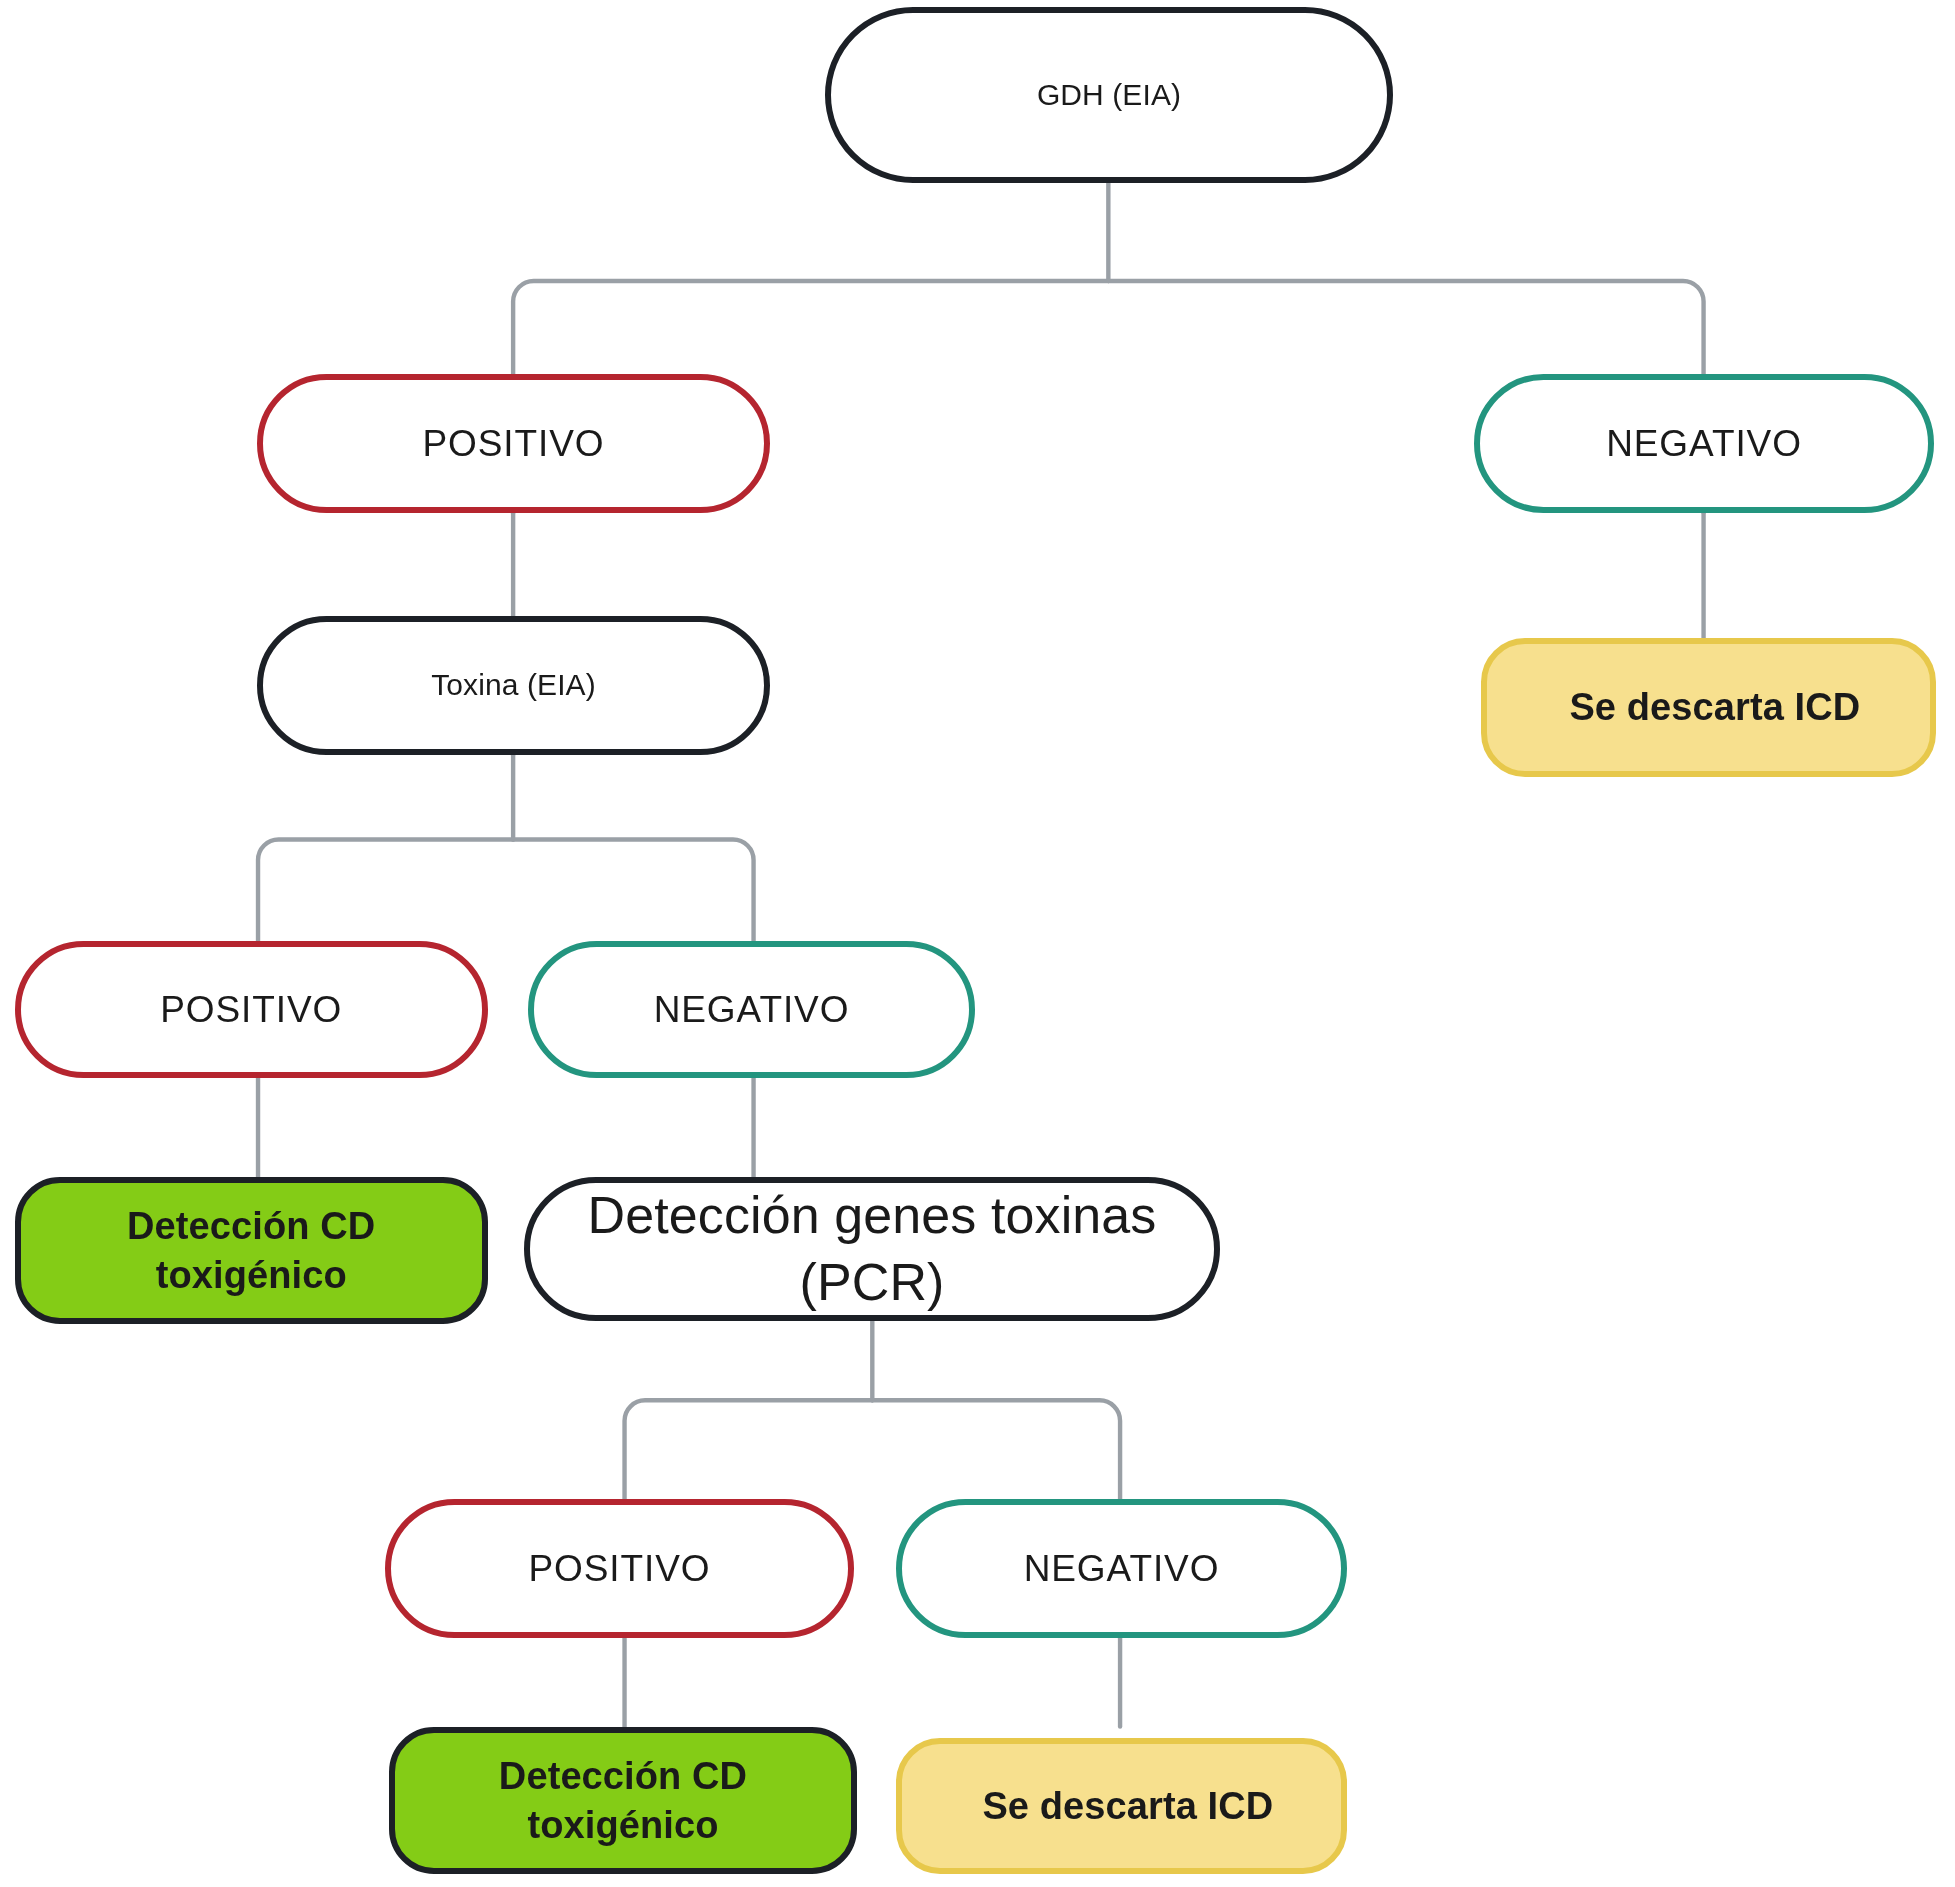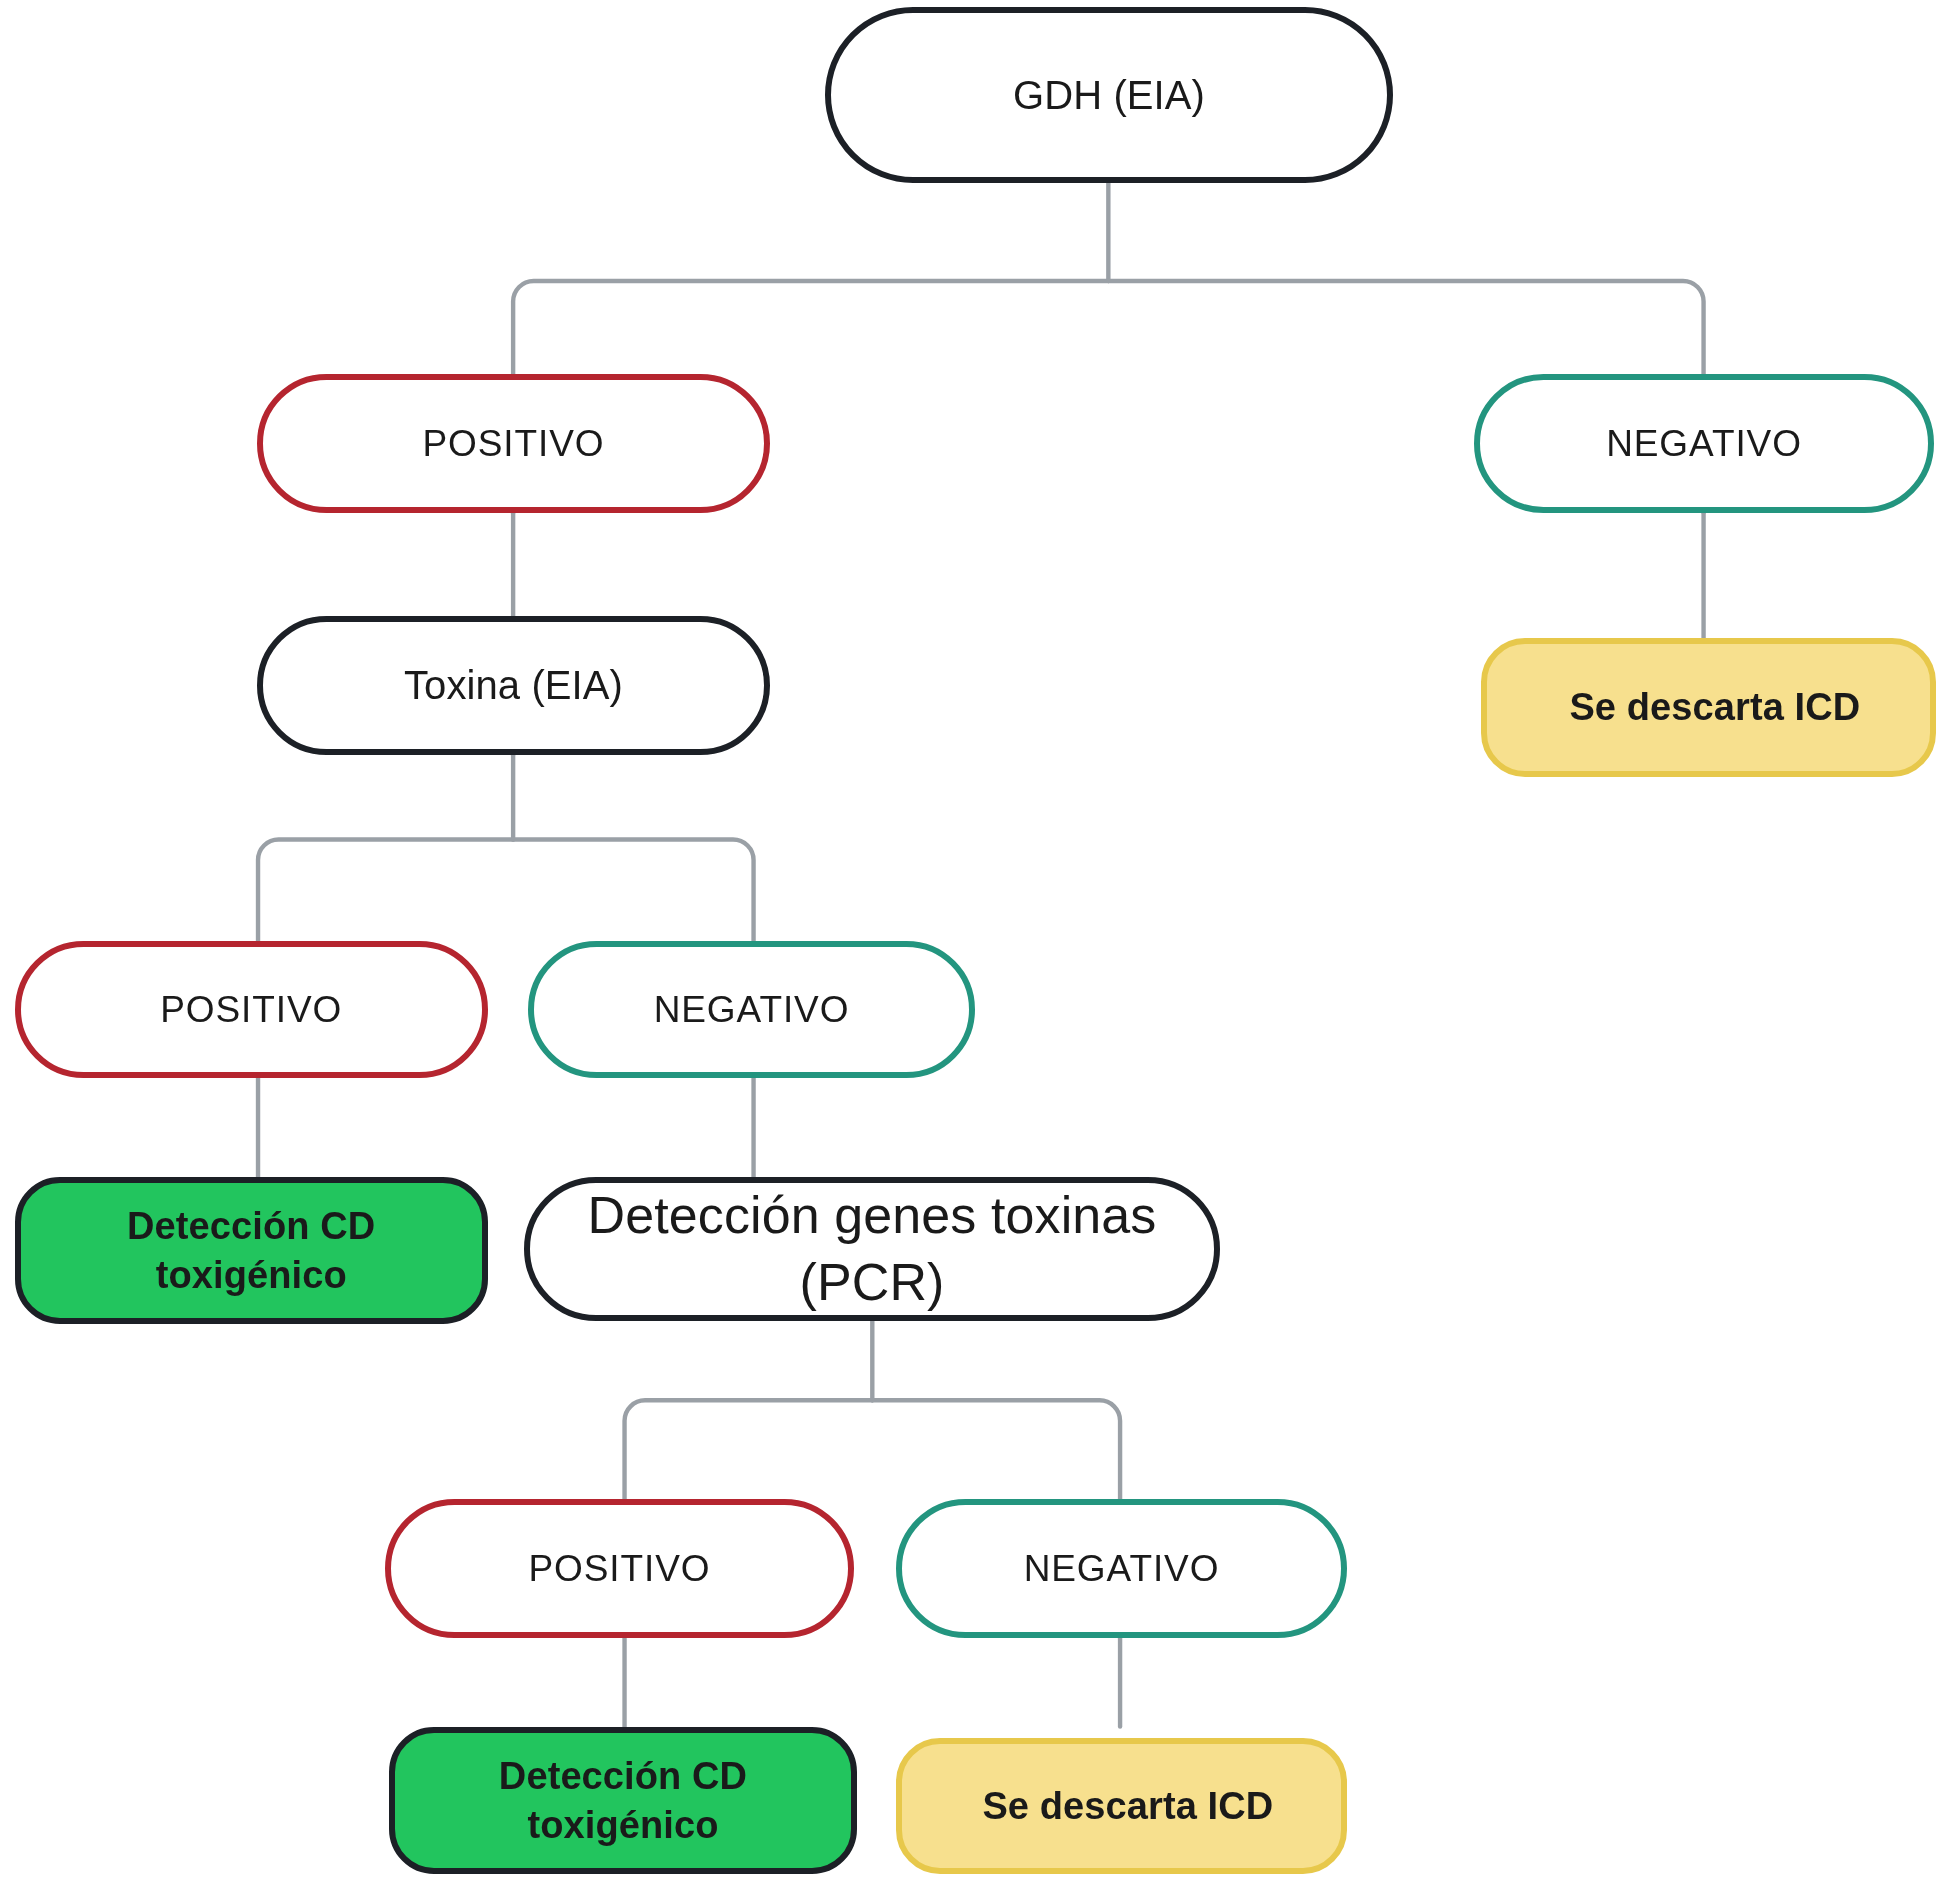--- a/index.html
+++ b/index.html
@@ -40,25 +40,25 @@
   .node .label{
     display:block;
     width:100%;
     white-space:pre-line;
   }
 
   
   .n-dark   { border:6.6px solid #1c2026; }
   .n-red    { border:6.6px solid #b5252f; }
   .n-teal   { border:6.6px solid #23957f; }
-  .n-gray   { border:6.6px solid #1c2026; background:#22c55e; }
+  .n-gray   { border:6.6px solid #1c2026; background:#84cc16; }
   .n-yellow { border:6.6px solid #e7c84b; background:#f7e08e;padding-left:23px; }
 
   
-  .t-title  { font-size:40px; font-weight:400; letter-spacing:0.1px; }
+  .t-title  { font-size:30px; font-weight:400; letter-spacing:0.1px; }
   .t-state  { font-size:37px; font-weight:400; letter-spacing:0.9px; }
   .t-result { font-size:38px; font-weight:600; letter-spacing:0.1px; }
   .t-wide   { font-size:52px; font-weight:400; letter-spacing:0.1px; }
 </style>
 </head>
 <body>
 
 <div id="canvas">
 
   <svg id="edges" viewBox="0 0 2667 2575" width="1955" height="1888" xmlns="http://www.w3.org/2000/svg">

